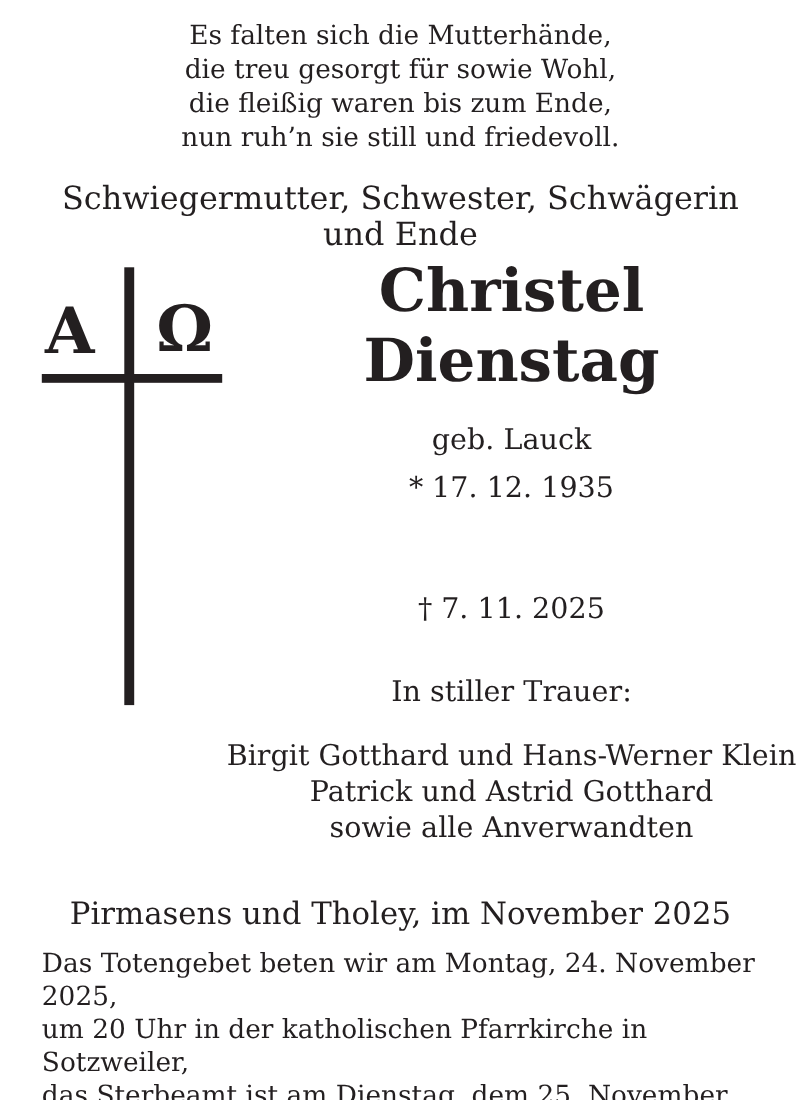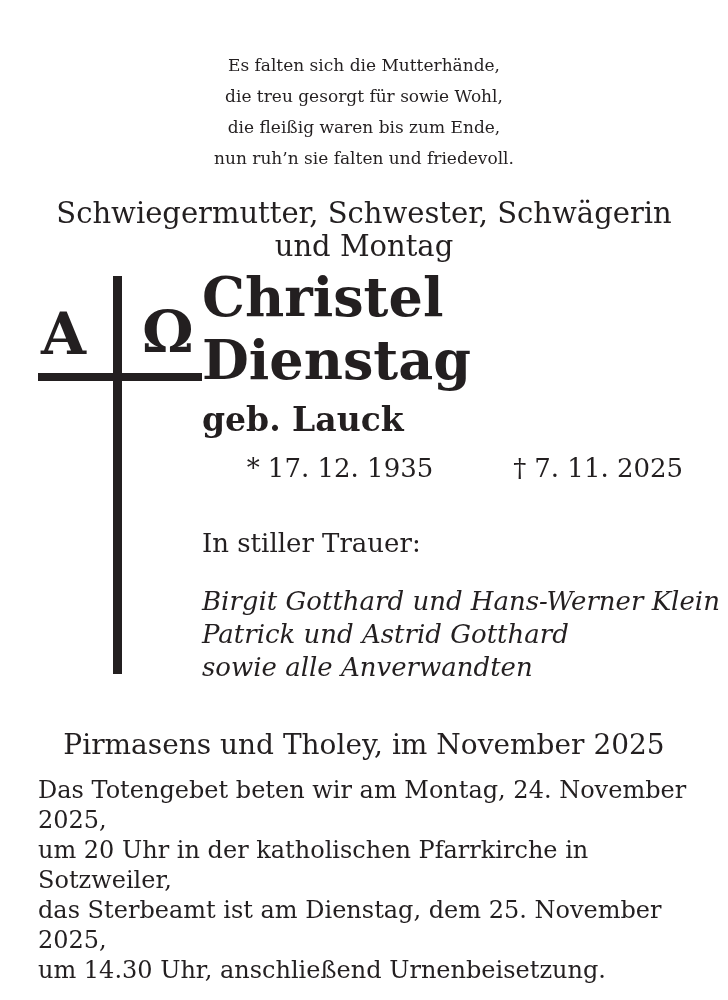--- a/index.html
+++ b/index.html
@@ -9,23 +9,23 @@
   }
   body {
     width: 728px;
     height: 1000px;
     position: relative;
     overflow: hidden;
     color: #231f20;
     font-family: "DejaVu Serif", "Liberation Serif", serif;
   }
   .poem {
-    padding-top: 50px;
+    padding-top: 17px;
     text-align: center;
-    font-size: 17px;
+    font-size: 24px;
     line-height: 31px;
   }
   .intro {
     margin-top: 23px;
     text-align: center;
     font-size: 29px;
     line-height: 33px;
   }
   .memorial {
     display: flex;
@@ -58,48 +58,48 @@
   .alpha-letter, .omega-letter {
     position: absolute;
     font-size: 58px;
     font-weight: bold;
     line-height: 1;
   }
   .alpha-letter { left: 3px;  top: 29px; }
   .omega-letter { left: 104px; top: 27px; }
   .right-col {
     flex: 1;
+    text-align: center;
   }
   .deceased-name {
     margin-top: -10px;
     font-size: 54px;
     font-weight: bold;
     line-height: 63px;
   }
   .maiden-name {
-    margin-top: 8px;
-    font-size: 33px;
-    font-weight: bold;
+    margin-top: 26px;
+    font-size: 26px;
   }
   .dates-row {
     margin-top: 14px;
     display: flex;
     justify-content: center;
     gap: 80px;
     font-size: 26px;
+    flex-direction: column;
   }
   .date-item .sym { margin-right: 8px; }
   .mourning-heading {
     margin-top: 45px;
     font-size: 26px;
   }
   .mourners {
     margin-top: 27px;
     font-size: 26px;
-    font-style: italic;
     line-height: 33px;
   }
   .place-line {
     margin-top: 44px;
     text-align: center;
     font-size: 28px;
   }
   .service-info {
     margin: 14px 30px 0 38px;
     font-size: 24px;
@@ -107,26 +107,26 @@
     text-align: left;
   }
 </style>
 </head>
 <body>
 
 <div class="poem">
   <div>Es falten sich die Mutterhände,</div>
   <div>die treu gesorgt für sowie Wohl,</div>
   <div>die fleißig waren bis zum Ende,</div>
-  <div>nun ruh’n sie falten und friedevoll.</div>
+  <div>nun ruh’n sie still und friedevoll.</div>
 </div>
 
 <div class="intro">
   <div>Schwiegermutter, Schwester, Schwägerin</div>
-  <div>und Montag</div>
+  <div>und Ende</div>
 </div>
 
 <div class="memorial">
 
   <div class="cross-figure">
     <div class="cross-v"></div>
     <div class="cross-h"></div>
     <span class="alpha-letter">A</span>
     <span class="omega-letter">Ω</span>
   </div>

